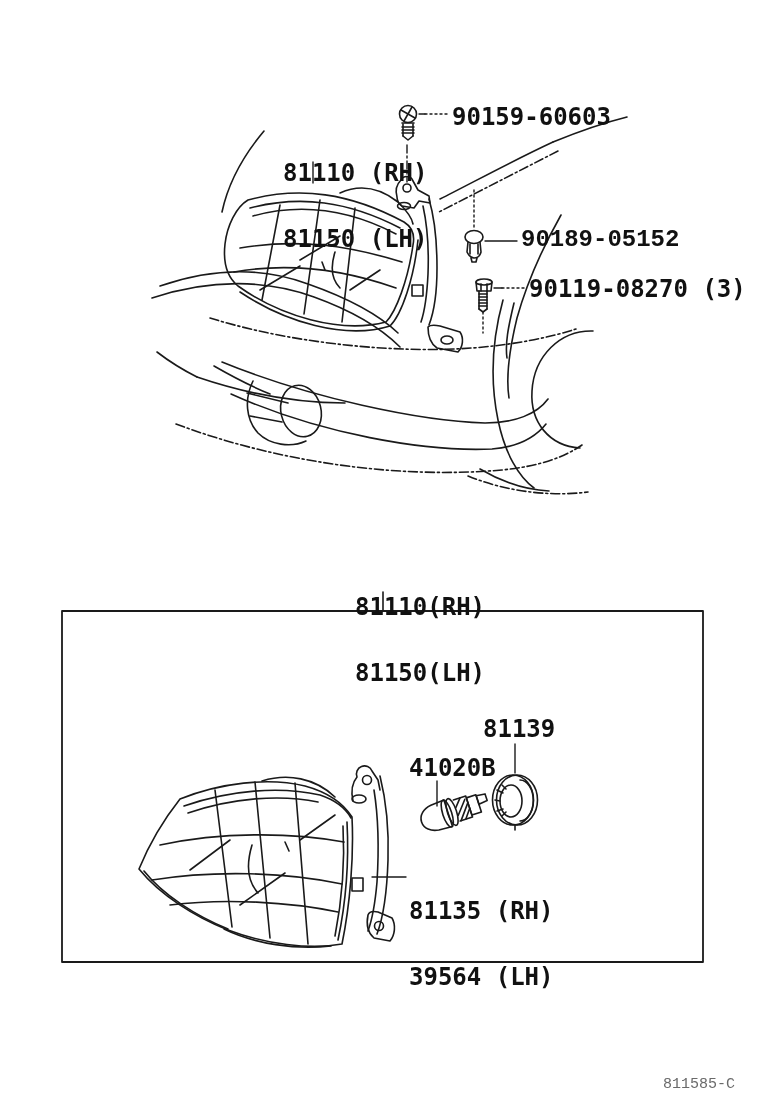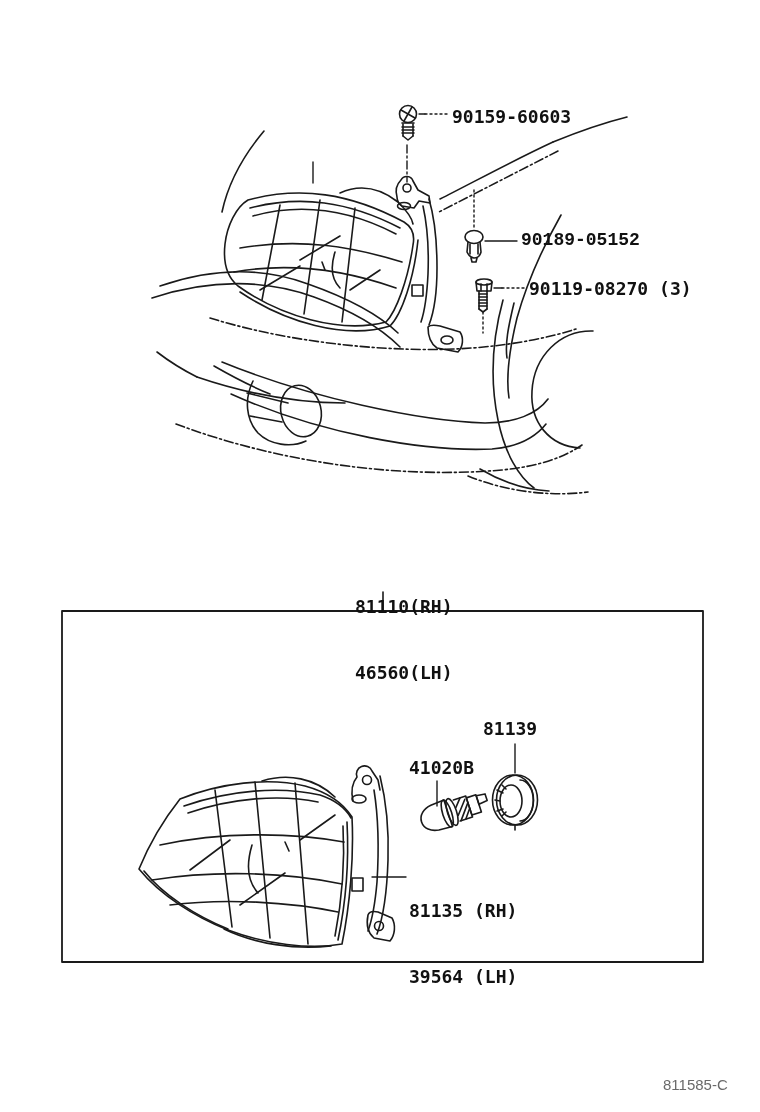--- a/index.html
+++ b/index.html
@@ -8,30 +8,30 @@
     width:760px;height:1112px;
     background:#fff;
     overflow:hidden;
     font-family:"DejaVu Sans Mono","Liberation Mono",monospace;
   }
   svg{position:absolute;left:0;top:0;}
   .part-label{
     position:absolute;
     font-family:"DejaVu Sans Mono","Liberation Mono",monospace;
     font-weight:bold;
-    font-size:18px;
+    font-size:24px;
     line-height:22px;
     color:#111;
     white-space:pre;
     letter-spacing:0px;
   }
   .doc-code{
     position:absolute;
     left:663px;top:1076px;
-    font-family:Liberation Sans, sans-serif;
+    font-family:Liberation Mono, monospace;
     font-size:15px;
     color:#6a6a6a;
     white-space:pre;
   }
   
   #lbl-assy-top   {left:283px;top:118px;}
   #lbl-screw      {left:452px;top:106px;}
   #lbl-clip       {left:521px;top:229px;font-family:Liberation Mono, monospace;}
   #lbl-bolt       {left:529px;top:278px;}
   #lbl-box-title  {left:355px;top:552px;}
@@ -204,30 +204,34 @@
       <path d="M515,825 v5"></path>
     </g>
 
     <g stroke-width="1.4">
       <path d="M515,744 V773"></path>
       <path d="M437,781 V806"></path>
       <path d="M372,877 H406"></path>
     </g>
   </svg>
 
+  <div class="part-label" id="lbl-assy-top">
+    <div>81110 (RH)</div>
+    <div>81150 (LH)</div>
+  </div>
 
   <div class="part-label" id="lbl-screw">90159-60603</div>
 
   <div class="part-label" id="lbl-clip">90189-05152</div>
 
   <div class="part-label" id="lbl-bolt">90119-08270 (3)</div>
 
   <div class="part-label" id="lbl-box-title">
     <div>81110(RH)</div>
-    <div>46560(LH)</div>
+    <div>81150(LH)</div>
   </div>
 
   <div class="part-label" id="lbl-retainer">81139</div>
 
   <div class="part-label" id="lbl-bulb">41020B</div>
 
   <div class="part-label" id="lbl-unit">
     <div>81135 (RH)</div>
     <div>39564 (LH)</div>
   </div>

